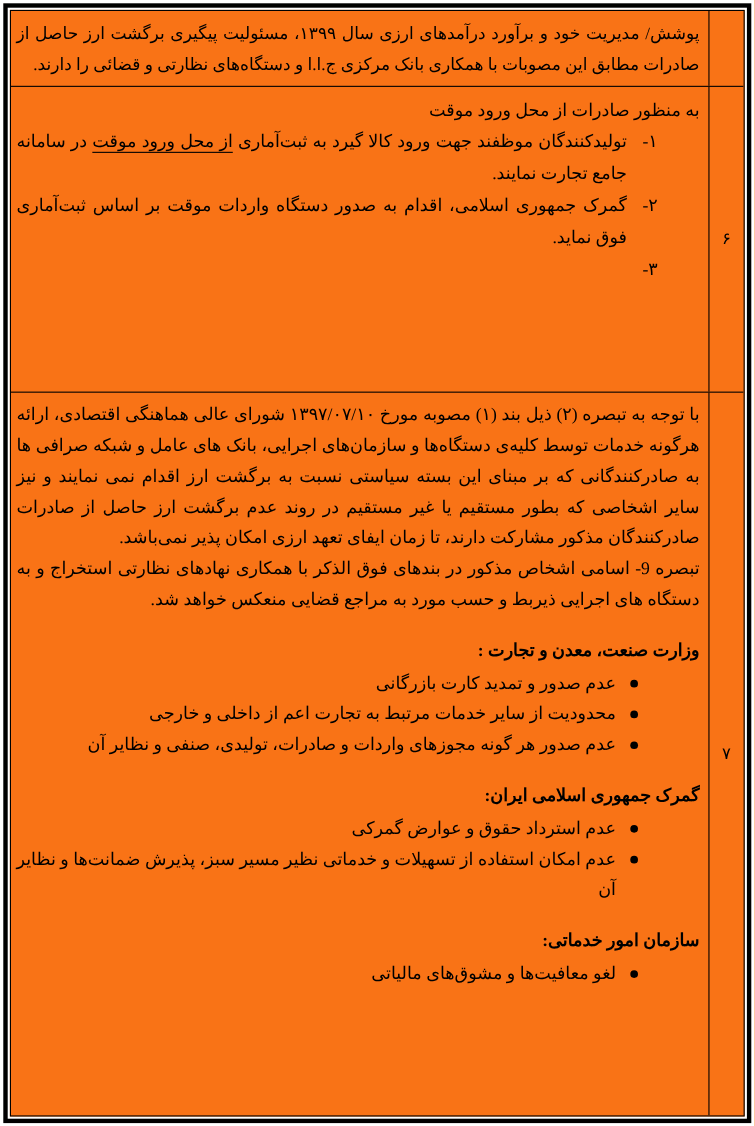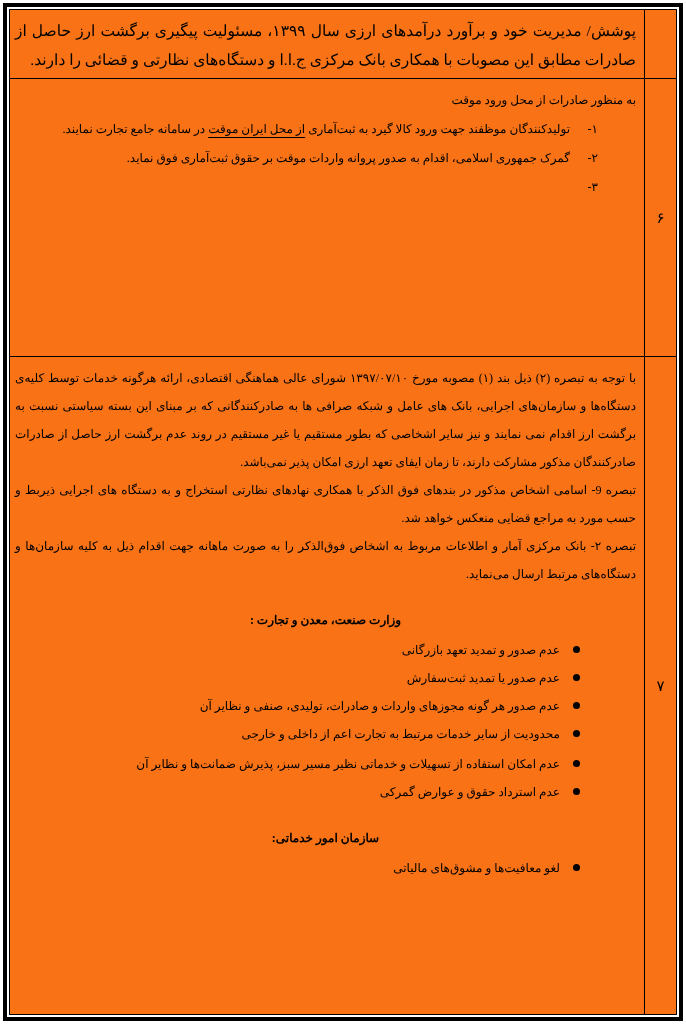--- a/index.html
+++ b/index.html
@@ -18,29 +18,29 @@
   .row-2{flex:0 0 277px;}
   .row-3{flex:1 1 auto;min-height:0;}
   .num-cell{
     flex:0 0 31px;border-left:1px solid #000;
     display:flex;align-items:center;justify-content:center;
     font-size:15px;
   }
   .content-cell{
     flex:1 1 auto;min-width:0;overflow:hidden;
     padding:7px 8px 4px 5px;
-    font-size:12px;line-height:29px;
+    font-size:16px;line-height:29px;
   }
   .row-1 .content-cell{font-size:15.5px;line-height:29px;padding-top:6px;}
   .row-3 .content-cell{line-height:28px;}
   .para,.item-text,.bullet-text{text-align:justify;}
   .num-item{display:flex;padding-right:38px;}
   .marker{flex:0 0 28px;}
   .item-text{flex:1 1 auto;min-width:0;}
-  .heading{font-weight:bold;margin-top:18px;text-align:center;}
+  .heading{font-weight:bold;margin-top:18px;text-align:right;}
   .bullet-group{margin-top:2px;}
   .bullet-item{display:flex;padding-right:56px;align-items:baseline;}
   .dot{flex:0 0 20px;}
   .dot::before{content:"";display:inline-block;width:7px;height:7px;border-radius:50%;background:#000;vertical-align:1px;}
   .bullet-text{flex:1 1 auto;min-width:0;}
   .underlined{text-decoration:underline;text-underline-offset:4px;}
 </style>
 </head>
 <body>
 
@@ -57,67 +57,63 @@
   </div>
 
   <div class="trow row-2">
     <div class="num-cell">
       <span>۶</span>
     </div>
     <div class="content-cell">
         <div class="para">به منظور صادرات از محل ورود موقت</div>
         <div class="num-item">
           <span class="marker">۱-</span>
-          <div class="item-text"><span>تولیدکنندگان موظفند جهت ورود کالا گیرد به ثبت‌آماری </span><span class="underlined">از محل ایران موقت</span><span> در سامانه جامع تجارت نمایند.</span></div>
+          <div class="item-text"><span>تولیدکنندگان موظفند جهت ورود کالا گیرد به ثبت‌آماری </span><span class="underlined">از محل ورود موقت</span><span> در سامانه جامع تجارت نمایند.</span></div>
         </div>
         <div class="num-item">
           <span class="marker">۲-</span>
-          <div class="item-text">گمرک جمهوری اسلامی، اقدام به صدور پروانه واردات موقت بر حقوق ثبت‌آماری فوق نماید.</div>
+          <div class="item-text">گمرک جمهوری اسلامی، اقدام به صدور دستگاه واردات موقت بر اساس ثبت‌آماری فوق نماید.</div>
         </div>
         <div class="num-item">
           <span class="marker">۳-</span>
         </div>
       </div>
   </div>
 
   <div class="trow row-3">
     <div class="num-cell">
       <span>۷</span>
     </div>
     <div class="content-cell">
         <div class="para">با توجه به تبصره (۲) ذیل بند (۱) مصوبه مورخ ۱۳۹۷/۰۷/۱۰ شورای عالی هماهنگی اقتصادی، ارائه هرگونه خدمات توسط کلیه‌ی دستگاه‌ها و سازمان‌های اجرایی، بانک های عامل و شبکه صرافی ها به صادرکنندگانی که بر مبنای این بسته سیاستی نسبت به برگشت ارز اقدام نمی نمایند و نیز سایر اشخاصی که بطور مستقیم یا غیر مستقیم در روند عدم برگشت ارز حاصل از صادرات صادرکنندگان مذکور مشارکت دارند، تا زمان ایفای تعهد ارزی امکان پذیر نمی‌باشد.</div>
         <div class="para">تبصره 9- اسامی اشخاص مذکور در بندهای فوق الذکر با همکاری نهادهای نظارتی استخراج و به دستگاه های اجرایی ذیربط و حسب مورد به مراجع قضایی منعکس خواهد شد.</div>
-        <div class="para">تبصره ۲- بانک مرکزی آمار و اطلاعات مربوط به اشخاص فوق‌الذکر را به صورت ماهانه جهت اقدام ذیل به کلیه سازمان‌ها و دستگاه‌های مرتبط ارسال می‌نماید.</div>
         <div class="heading">وزارت صنعت، معدن و تجارت :</div>
         <div class="bullet-group">
           <div class="bullet-item">
             <span class="dot"></span>
-            <div class="bullet-text">عدم صدور و تمدید تعهد بازرگانی</div>
+            <div class="bullet-text">عدم صدور و تمدید کارت بازرگانی</div>
           </div>
           <div class="bullet-item">
             <span class="dot"></span>
-            <div class="bullet-text">عدم صدور یا تمدید ثبت‌سفارش</div>
+            <div class="bullet-text">محدودیت از سایر خدمات مرتبط به تجارت اعم از داخلی و خارجی</div>
           </div>
           <div class="bullet-item">
             <span class="dot"></span>
             <div class="bullet-text">عدم صدور هر گونه مجوزهای واردات و صادرات، تولیدی، صنفی و نظایر آن</div>
           </div>
-          <div class="bullet-item">
-            <span class="dot"></span>
-            <div class="bullet-text">محدودیت از سایر خدمات مرتبط به تجارت اعم از داخلی و خارجی</div>
-          </div>
         </div>
+        <div class="heading">گمرک جمهوری اسلامی ایران:</div>
         <div class="bullet-group">
           <div class="bullet-item">
             <span class="dot"></span>
-            <div class="bullet-text">عدم امکان استفاده از تسهیلات و خدماتی نظیر مسیر سبز، پذیرش ضمانت‌ها و نظایر آن</div>
+            <div class="bullet-text">عدم استرداد حقوق و عوارض گمرکی</div>
           </div>
           <div class="bullet-item">
             <span class="dot"></span>
-            <div class="bullet-text">عدم استرداد حقوق و عوارض گمرکی</div>
+            <div class="bullet-text">عدم امکان استفاده از تسهیلات و خدماتی نظیر مسیر سبز، پذیرش ضمانت‌ها و نظایر آن</div>
           </div>
         </div>
         <div class="heading">سازمان امور خدماتی:</div>
         <div class="bullet-group">
           <div class="bullet-item">
             <span class="dot"></span>
             <div class="bullet-text">لغو معافیت‌ها و مشوق‌های مالیاتی</div>
           </div>
         </div>
       </div>

